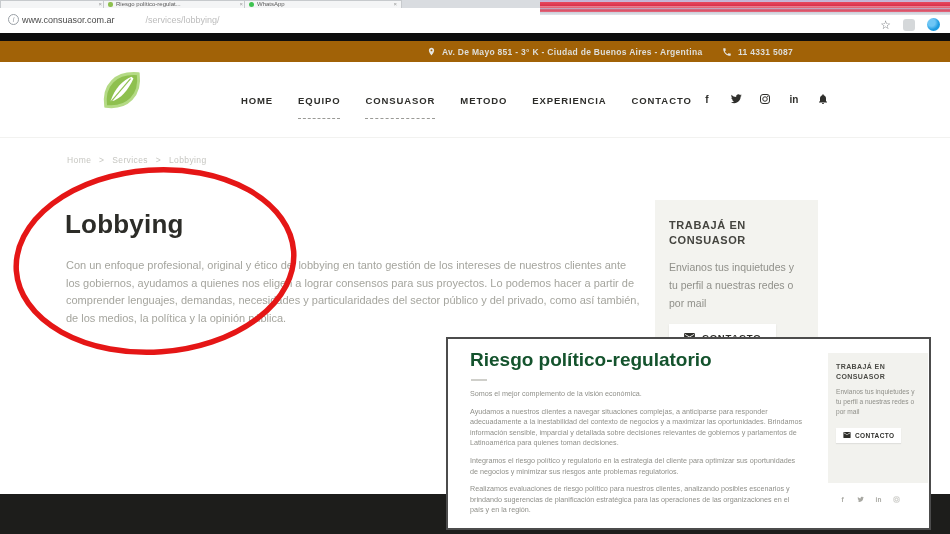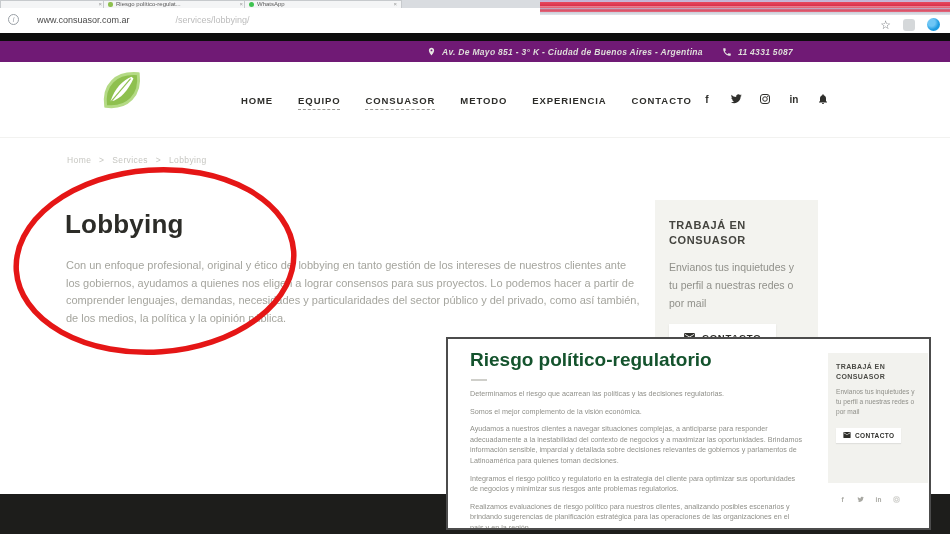--- a/index.html
+++ b/index.html
@@ -8,43 +8,43 @@
 
   
   .tabstrip{position:absolute;left:0;top:0;width:560px;height:8px;background:#d9dce0;z-index:2;overflow:hidden;}
   .tab{position:absolute;top:0;height:8px;background:#f4f5f6;border:1px solid #c7cacd;border-bottom:none;
        display:flex;align-items:flex-start;gap:3px;padding:0 4px;font-size:6px;color:#5a5a5a;overflow:hidden;}
   .tab .fav{width:5px;height:5px;border-radius:2px;margin-top:1px;flex:0 0 auto;}
   .tab .x{margin-left:auto;color:#9a9a9a;font-size:6px;line-height:6px;}
   .colorband{position:absolute;left:540px;top:0;width:410px;height:15px;z-index:3;
      background:linear-gradient(180deg,#c3b3d6 0px,#c9b8d8 2px,#e84a5f 2px,#d8304b 6px,#e9899b 6px,#e35a6e 8px,#b7c2da 8px,#d84b63 10px,#e36b7e 12px,#c9ccd8 12px,#e3e6ea 15px);}
   .addressbar{position:absolute;left:0;top:8px;width:950px;height:25px;background:#fff;z-index:1;}
-  .urlrow{position:absolute;left:8px;top:6px;display:flex;align-items:center;gap:18px;font-size:9px;}
+  .urlrow{position:absolute;left:8px;top:6px;display:flex;align-items:center;gap:3px;font-size:9px;}
   .info-circle{width:9px;height:9px;border:1px solid #9aa0a6;border-radius:50%;color:#9aa0a6;
       font-size:7px;line-height:9px;text-align:center;font-style:italic;}
   .url-domain{color:#4a4a4a;}
   .url-path{color:#bcbcbc;margin-left:28px;}
   .addr-icons{position:absolute;right:10px;top:10px;display:flex;align-items:center;gap:12px;}
   .star{color:#6f7377;font-size:12px;line-height:12px;}
   .ext-gray{width:12px;height:12px;border-radius:3px;background:#c3c7cb;opacity:.7;}
   .ext-blue{width:13px;height:13px;border-radius:50%;background:radial-gradient(circle at 35% 35%,#6ec6f5 0 30%,#1d9be0 60%);}
   .blacksep{position:absolute;left:0;top:33px;width:950px;height:8px;background:#0d0d0d;}
 
   
-  .site-topbar{position:absolute;left:0;top:41px;width:950px;height:21px;background:#701a75;font-style:italic;}
+  .site-topbar{position:absolute;left:0;top:41px;width:950px;height:21px;background:#a16207;}
   .topbar-item{position:absolute;top:0;height:21px;display:flex;align-items:center;gap:6px;
       color:#dededa;font-size:8.5px;font-weight:bold;letter-spacing:.3px;}
   .topbar-item svg{flex:0 0 auto;}
 
   
   .site-header{position:absolute;left:0;top:62px;width:950px;height:75px;background:#fff;border-bottom:1px solid #f2f2f0;}
   .logo{position:absolute;left:98px;top:5px;width:46px;height:48px;}
   .nav{position:absolute;left:241px;top:33px;display:flex;gap:25px;}
   .nav a{font-size:9.5px;font-weight:bold;letter-spacing:.9px;color:#2d2d2a;text-decoration:none;}
-  .nav a.has-sub{border-bottom:1px dashed #9a9a96;padding-bottom:3px;}
+  .nav a.has-sub{border-bottom:1px dashed #9a9a96;padding-bottom:12px;}
   .header-social{position:absolute;left:701px;top:31px;display:flex;gap:17px;align-items:center;color:#2f2f2c;}
   .header-social .sico{width:12px;height:12px;display:flex;align-items:center;justify-content:center;
       font-size:10px;font-weight:bold;color:#2f2f2c;}
 
   
   .breadcrumb{position:absolute;left:67px;top:155px;font-size:8.5px;color:#c6c6c1;letter-spacing:.4px;}
   .breadcrumb span{margin-right:5px;}
   .page-title{position:absolute;left:65px;top:192px;font-size:26px;font-weight:bold;color:#2c2c28;letter-spacing:.2px;}
   .page-body{position:absolute;left:66px;top:246px;width:576px;font-size:11px;line-height:17.5px;color:#a5a59e;}
 
@@ -190,21 +190,20 @@
   <div class="footer-black"></div>
 
   <svg class="annotation" width="305" height="205">
     <ellipse cx="150" cy="101" rx="139" ry="91" fill="none" stroke="#e51616" stroke-width="5.5" transform="rotate(-4 150 101)" stroke-linecap="round"></ellipse>
   </svg>
 
   <div class="overlay">
     <div class="ov-title">Riesgo político-regulatorio</div>
     <div class="ov-divider"></div>
     <div class="ov-paras">
-      <p>Determinamos el riesgo que acarrean las políticas y las decisiones regulatorias.</p>
       <p>Somos el mejor complemento de la visión económica.</p>
       <p>Ayudamos a nuestros clientes a navegar situaciones complejas, a anticiparse para responder adecuadamente a la inestabilidad del contexto de negocios y a maximizar las oportunidades. Brindamos información sensible, imparcial y detallada sobre decisiones relevantes de gobiernos y parlamentos de Latinoamérica para quienes toman decisiones.</p>
       <p>Integramos el riesgo político y regulatorio en la estrategia del cliente para optimizar sus oportunidades de negocios y minimizar sus riesgos ante problemas regulatorios.</p>
       <p>Realizamos evaluaciones de riesgo político para nuestros clientes, analizando posibles escenarios y brindando sugerencias de planificación estratégica para las operaciones de las organizaciones en el país y en la región.</p>
     </div>
     <div class="ov-jobs">
       <h4>TRABAJÁ EN CONSUASOR</h4>
       <p>Envianos tus inquietudes y tu perfil a nuestras redes o por mail</p>
       <span class="ov-contact">
         <svg width="8" height="6" viewBox="0 0 24 20">

